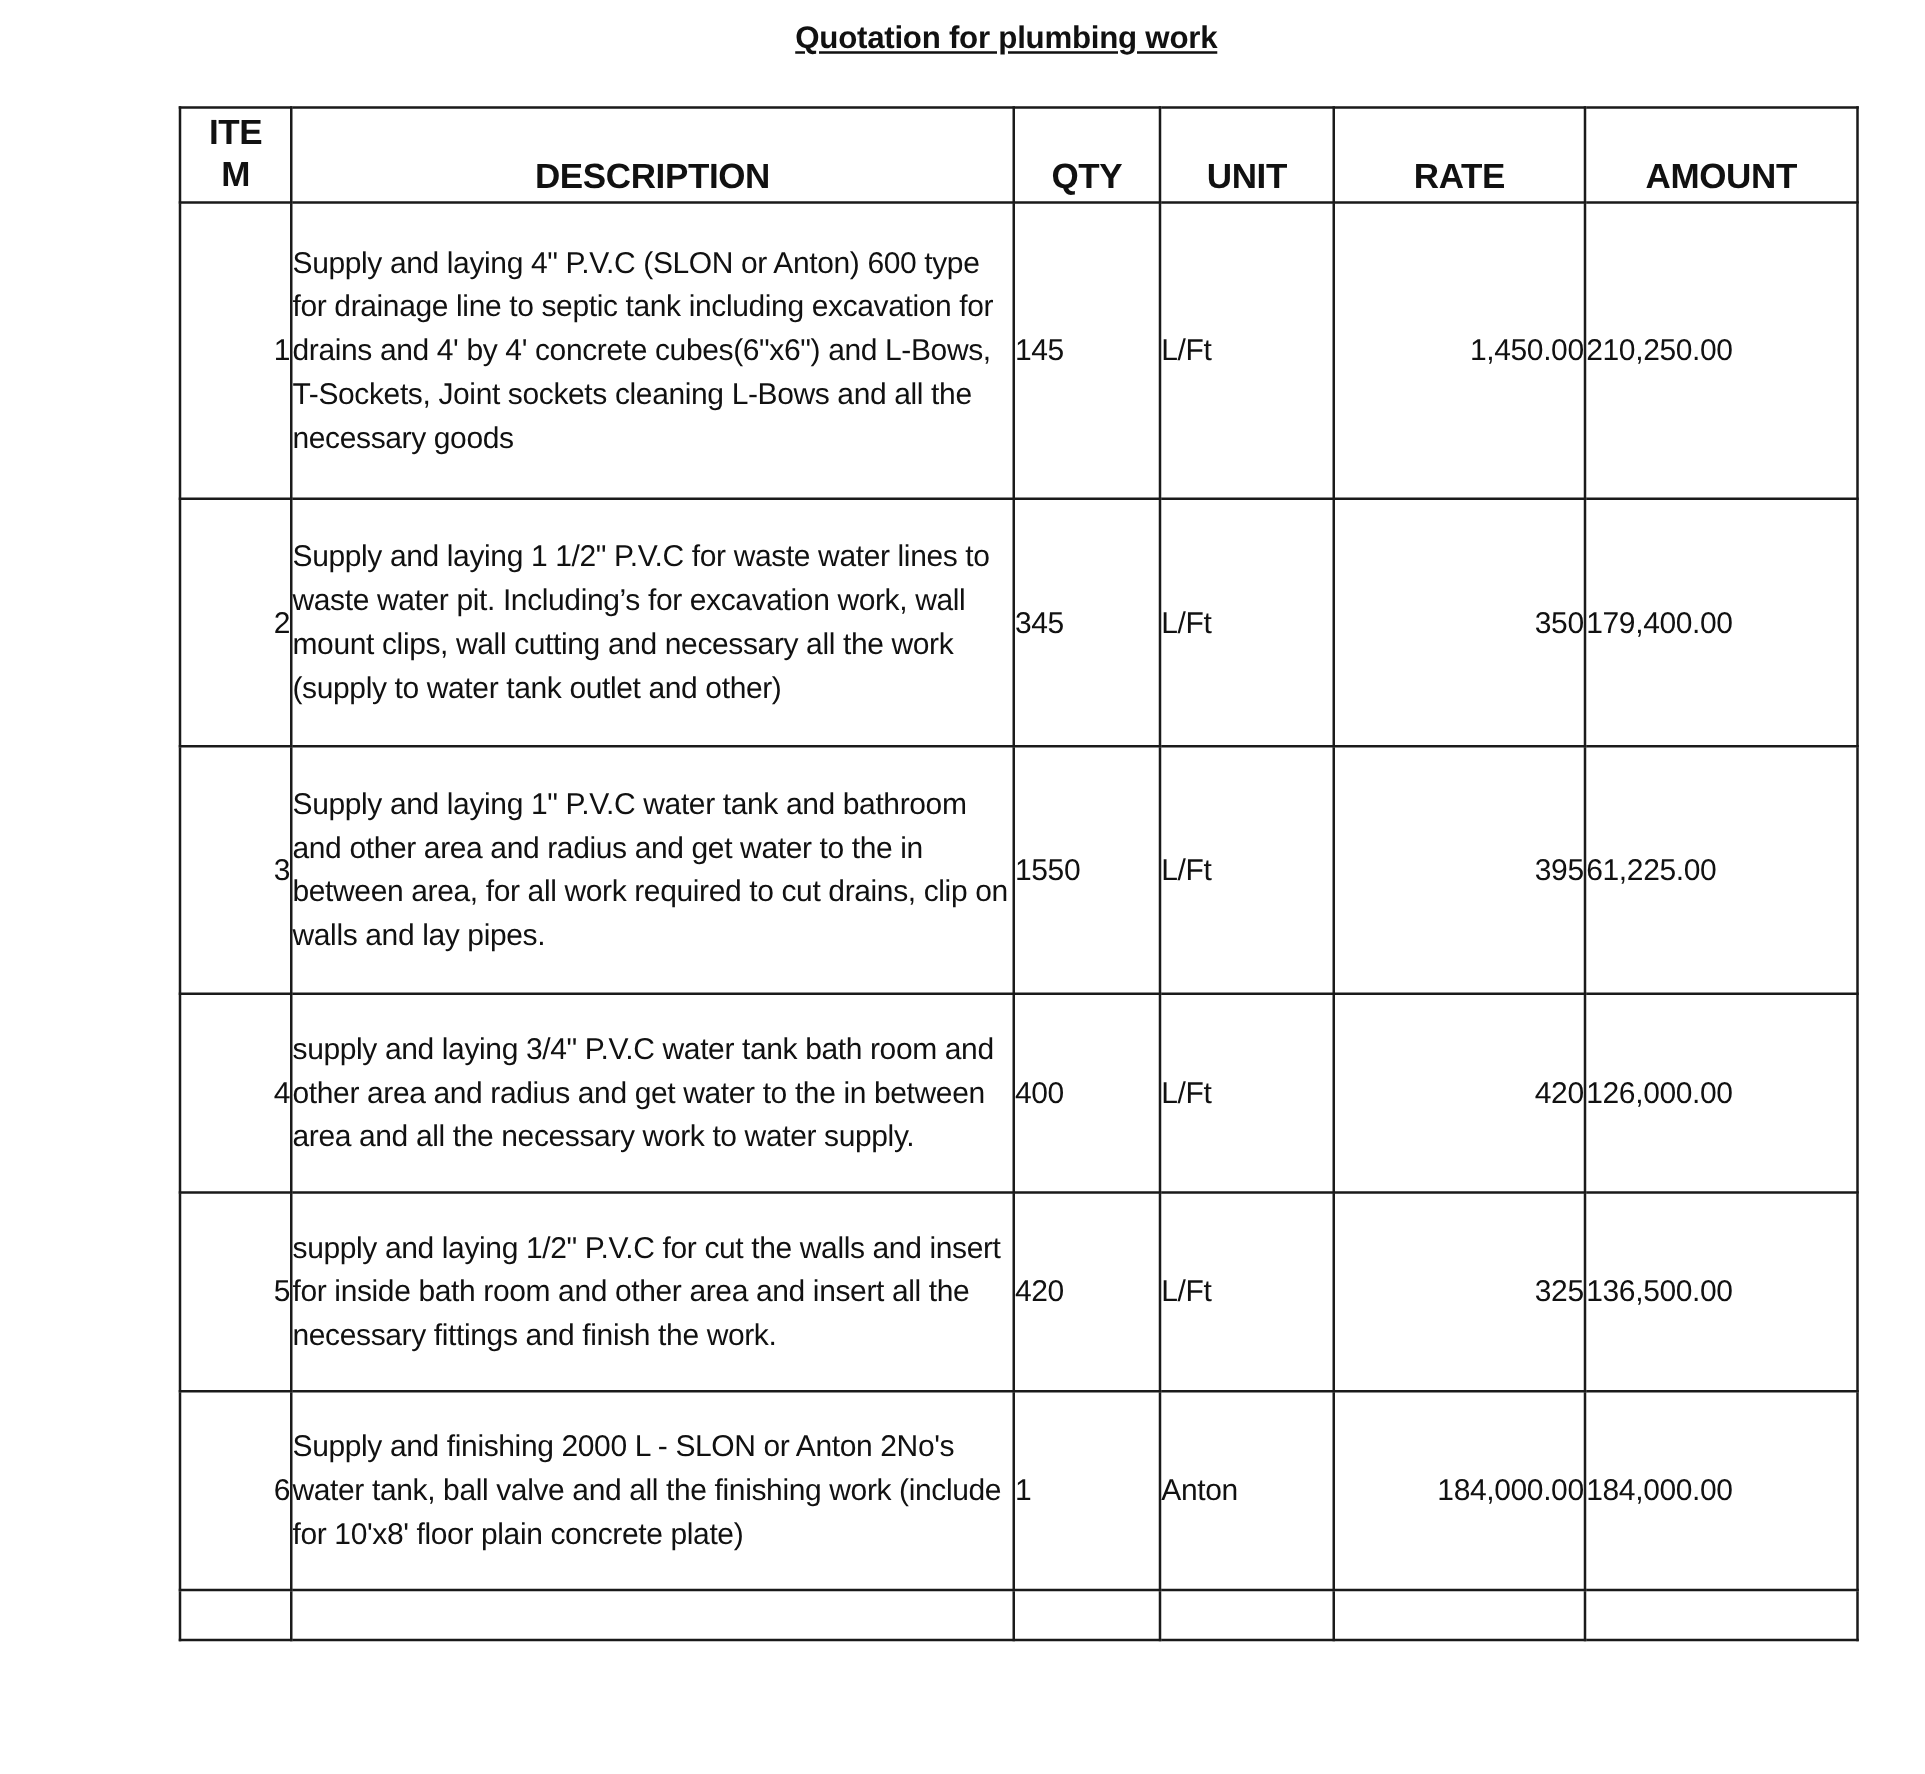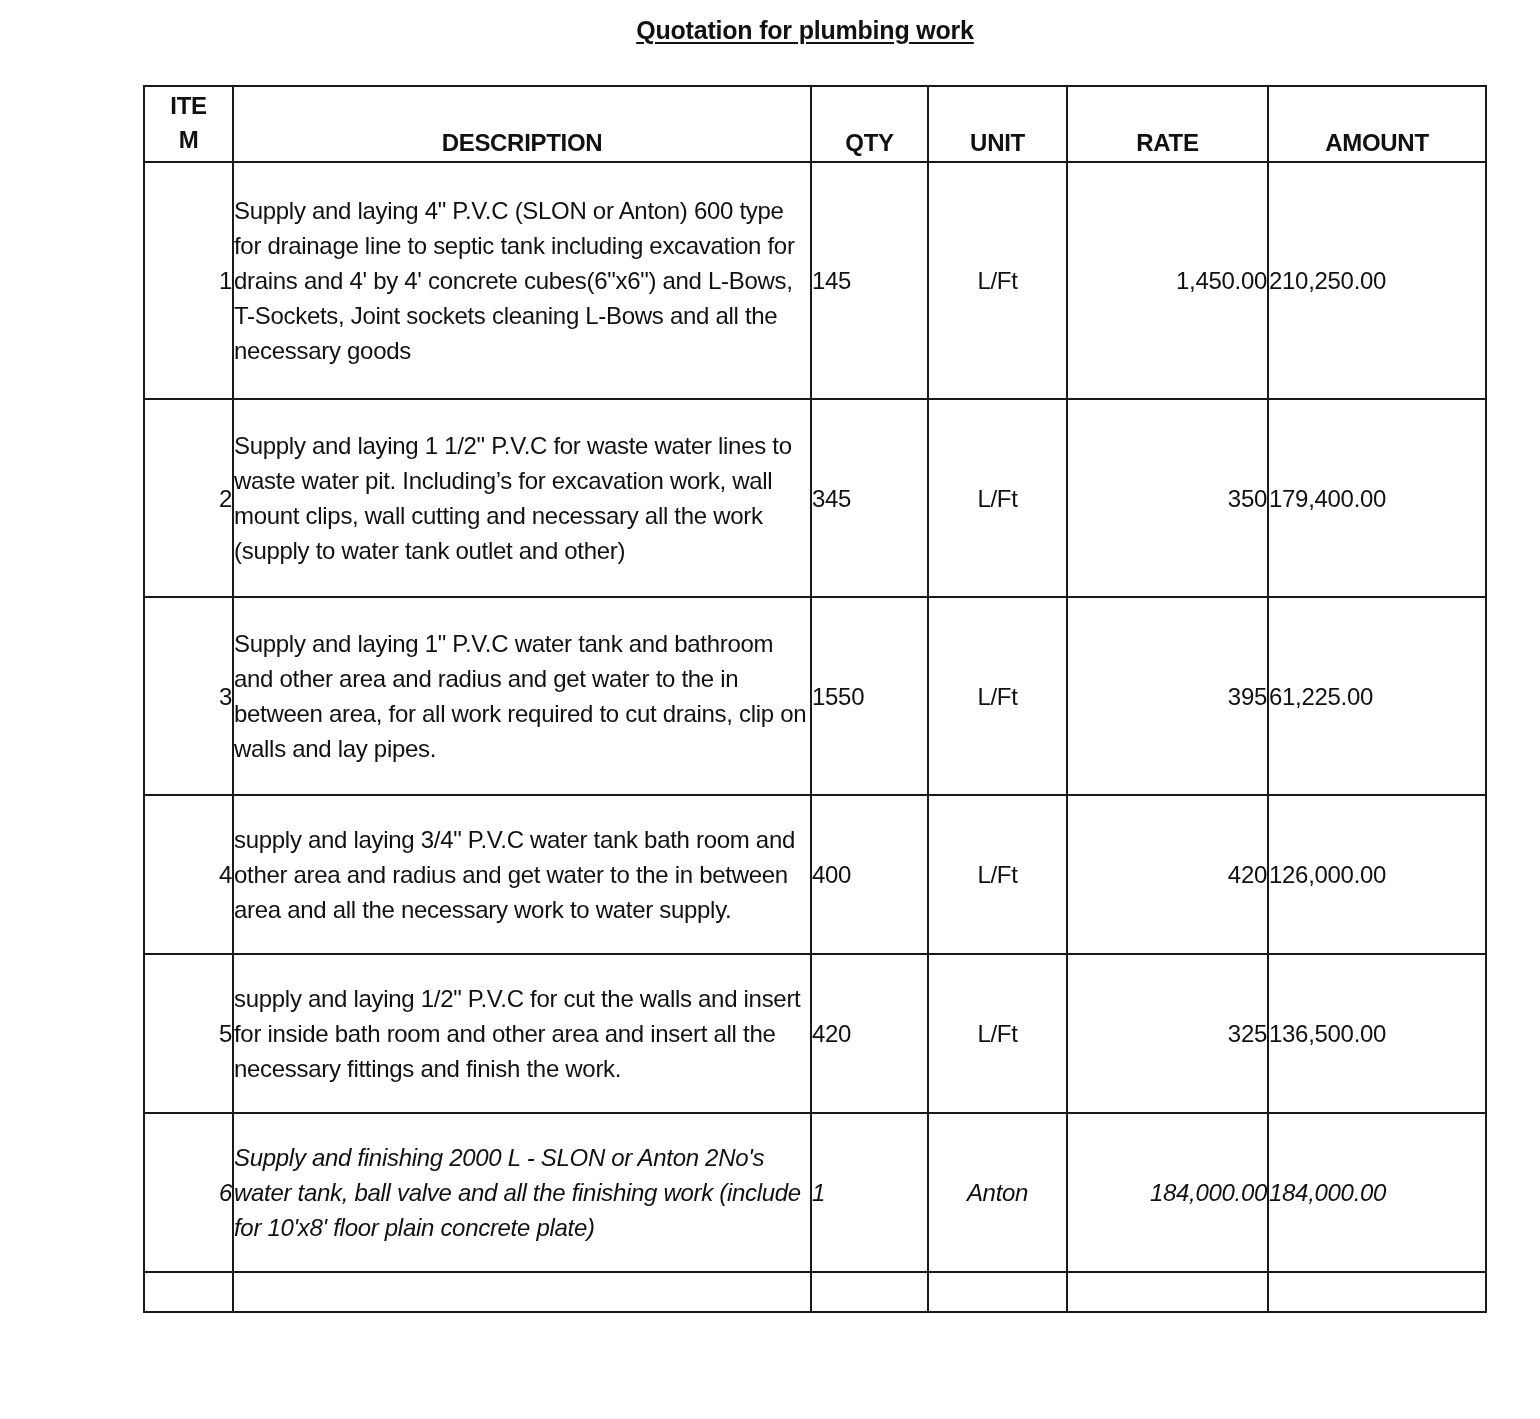--- a/index.html
+++ b/index.html
@@ -35,47 +35,47 @@
       table-layout: fixed;
       width: 1342px;
     }
     table.quote th, table.quote td {
       border: 2px solid #1a1a1a;
       padding: 0;
       vertical-align: middle;
     }
     table.quote th {
       height: 70px;
-      font-size: 24px;
+      font-size: 28px;
       font-weight: bold;
       vertical-align: bottom;
       padding-bottom: 4px;
       text-align: center;
       letter-spacing: -0.3px;
     }
     th.col-item {
       line-height: 34px;
     }
     td {
       font-size: 24px;
       line-height: 35px;
       letter-spacing: -0.3px;
     }
     td.c-item { text-align: right; padding-right: 14px; }
     td.c-desc { text-align: left; padding-left: 15px; padding-right: 10px; }
     td.c-qty { text-align: left; padding-right: 14px; }
-    td.c-unit { text-align: center; padding-left: 15px; margin-top: 20px; }
+    td.c-unit { text-align: left; padding-left: 15px; margin-top: 20px; }
     td.c-rate { text-align: right; padding-right: 14px; border-radius: 13px; }
     td.c-amount { padding-right: 14px; }
     tr.r1 td { height: 235px; }
     tr.r2 td { height: 196px; }
     tr.r3 td { height: 196px; }
     tr.r4 td { height: 157px; }
     tr.r5 td { height: 157px; }
-    tr.r6 td { height: 157px; font-style: italic; }
+    tr.r6 td { height: 157px; }
     tr.rblank td { height: 38px; }
   </style>
 </head>
 <body>
 
 <div class="title">Quotation for plumbing work</div>
 
 <table class="quote">
   <colgroup>
     <col style="width:89px">

